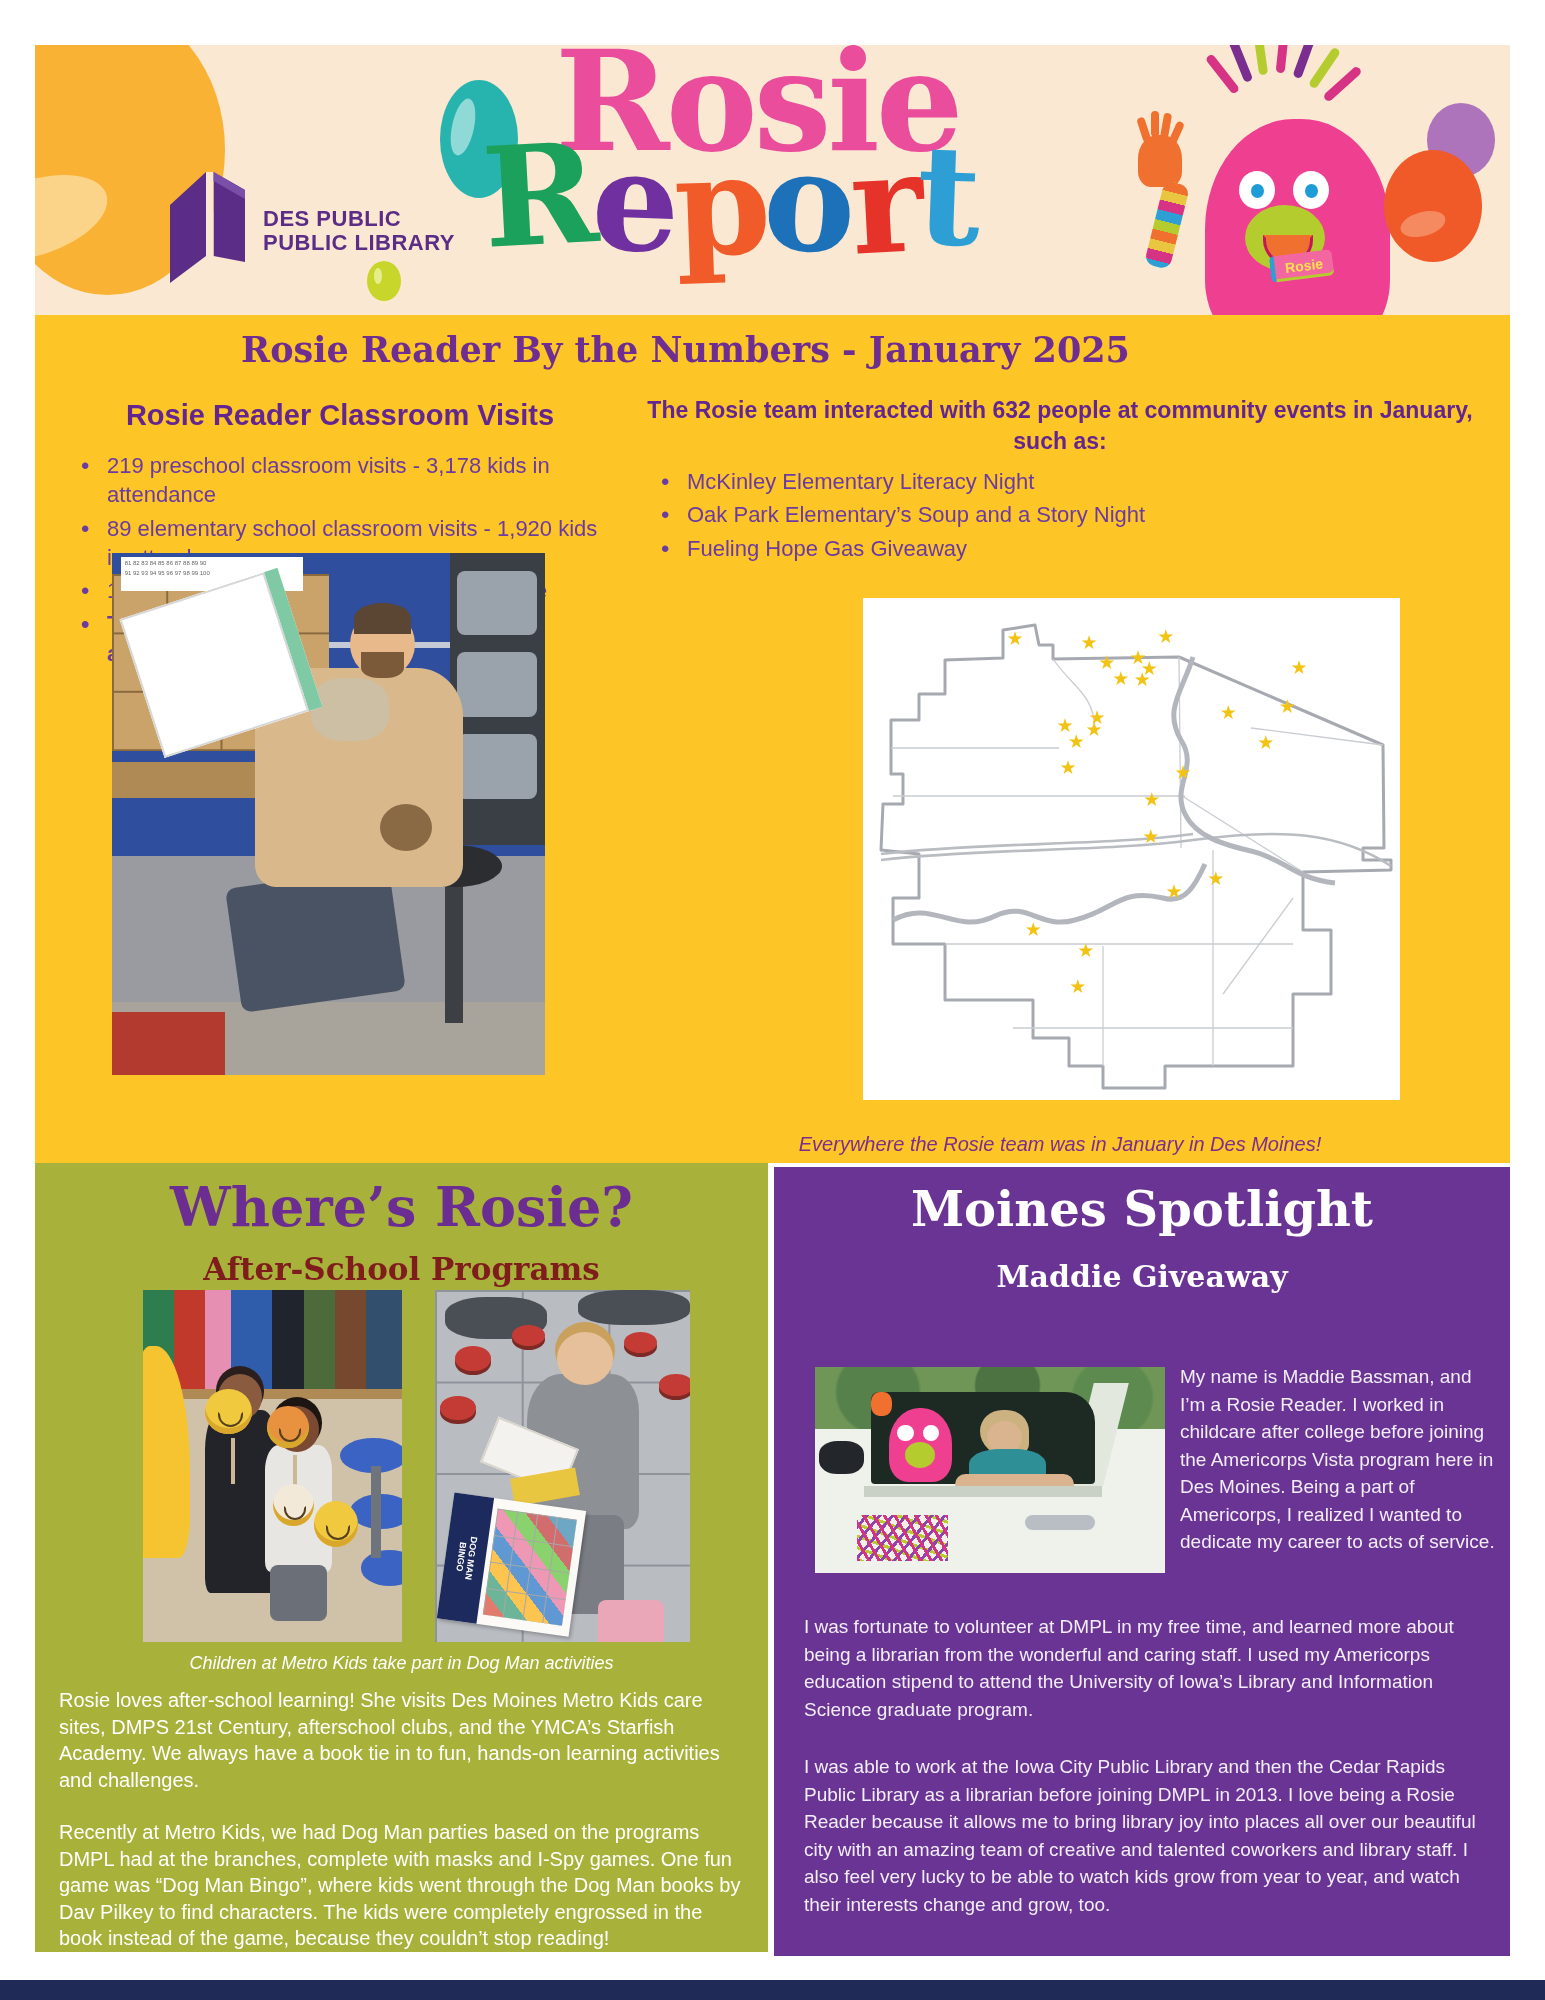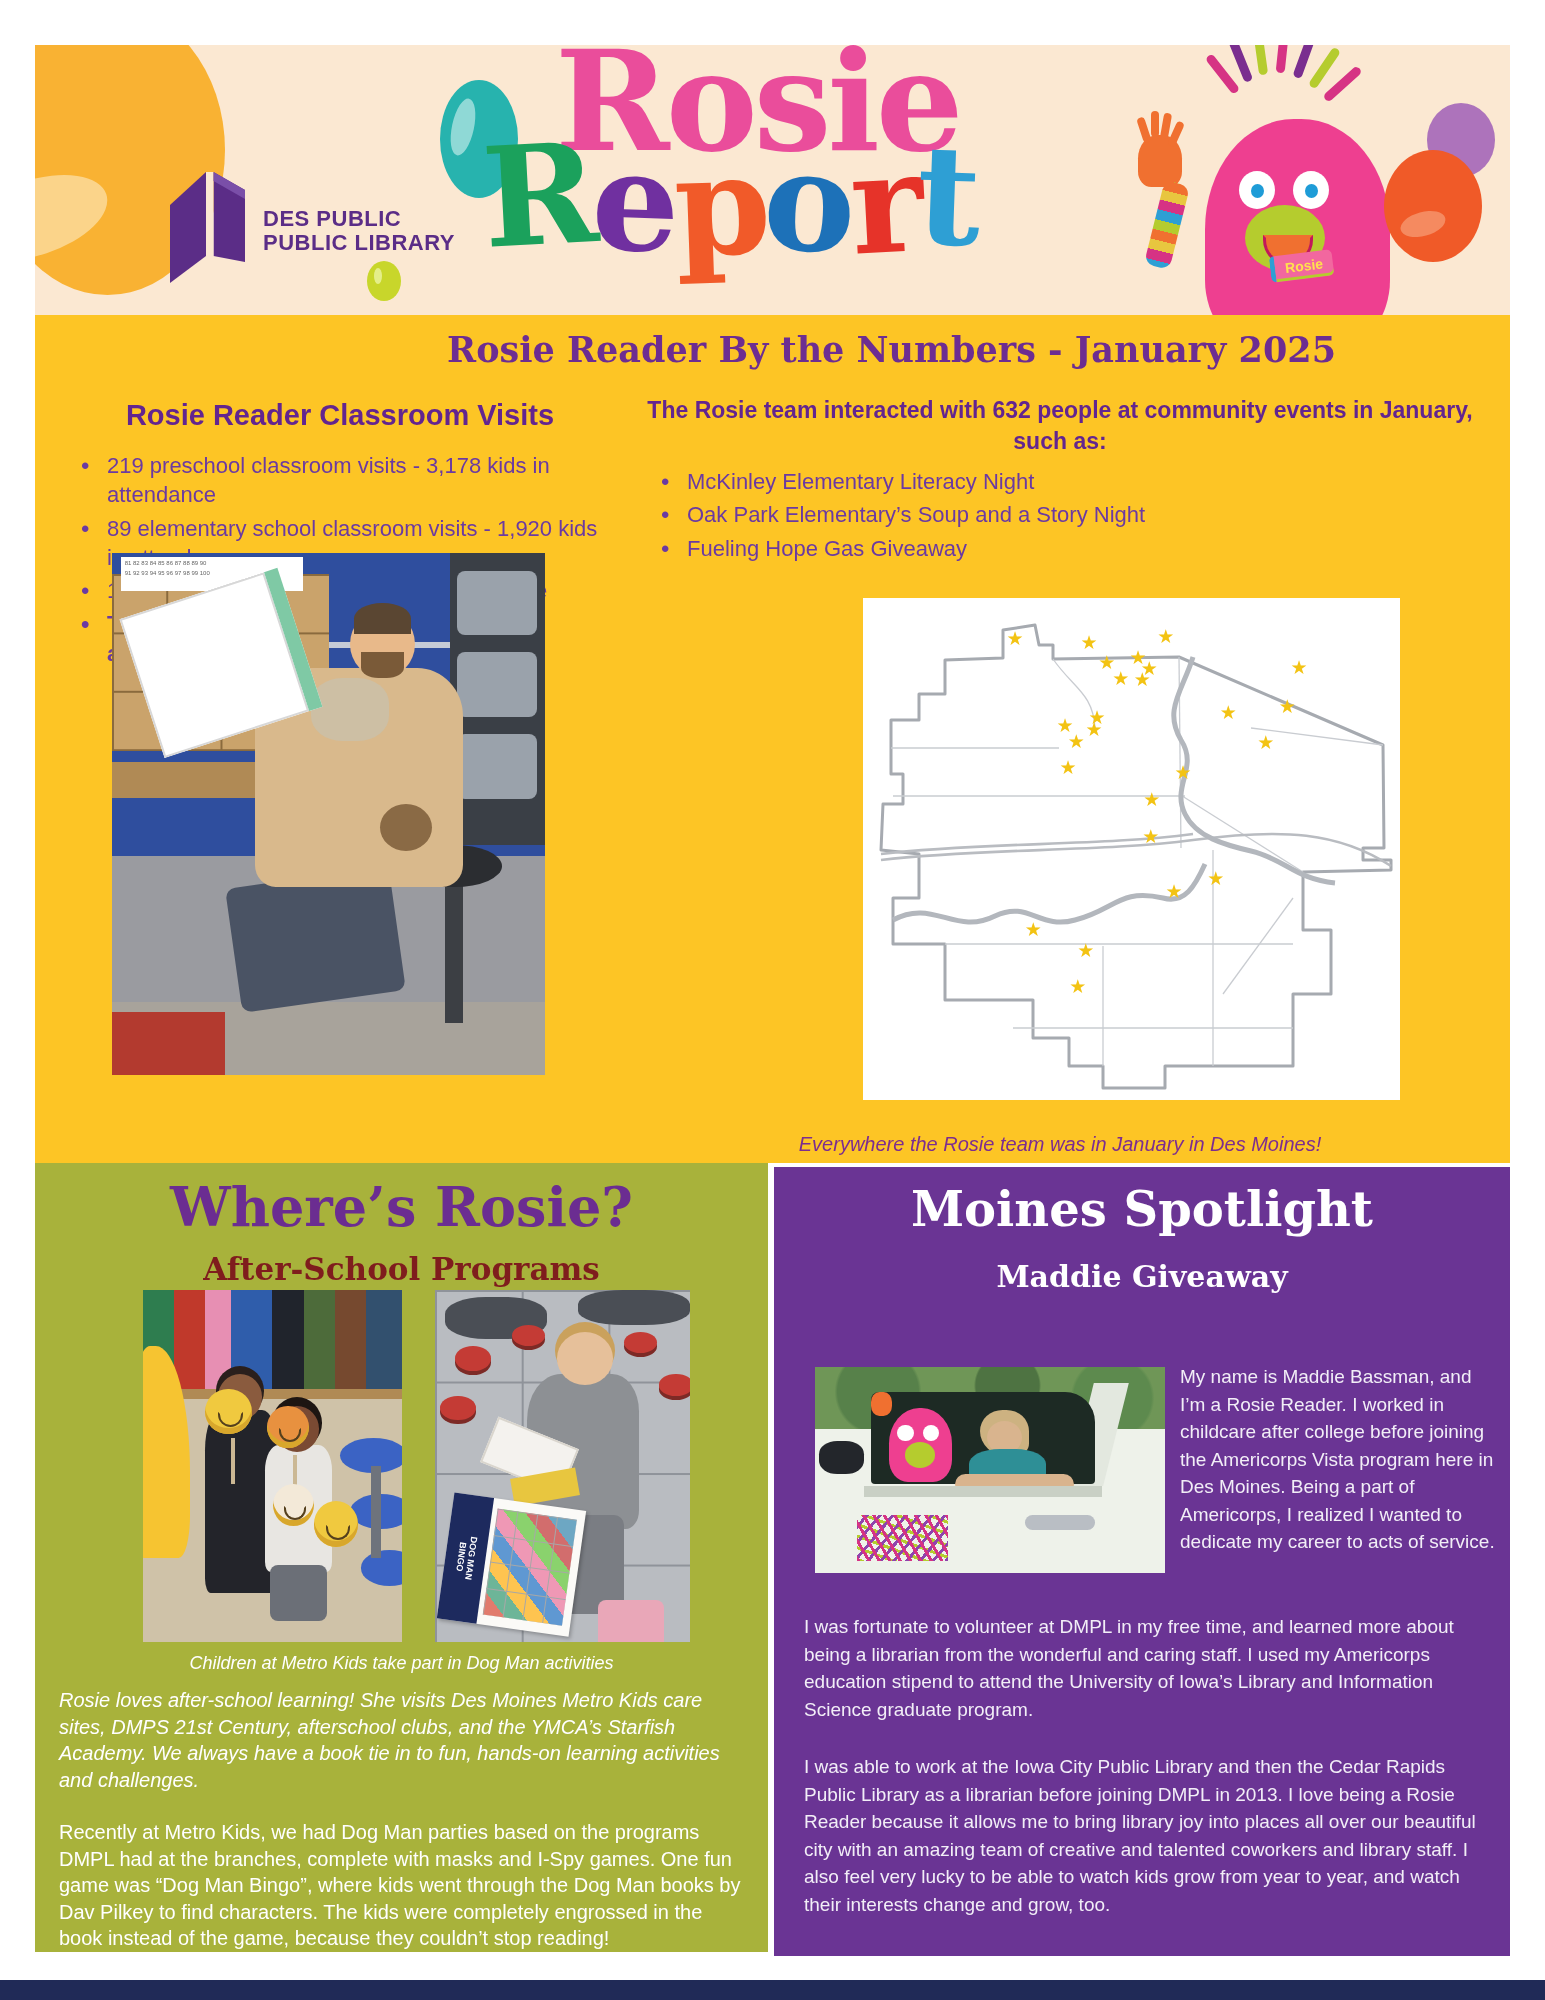--- a/index.html
+++ b/index.html
@@ -48,21 +48,21 @@
   .m-hand{left:18px;top:78px;width:44px;height:52px;background:#f07030;border-radius:45% 45% 30% 30%;}
   .m-finger{position:absolute;width:8px;height:26px;background:#f07030;border-radius:4px;top:-18px;}
   .m-arm{left:34px;top:125px;width:26px;height:86px;transform:rotate(14deg);border-radius:10px;
          background:repeating-linear-gradient(180deg,#f07030 0 10px,#e8c63f 10px 20px,#d63384 20px 30px,#2e9fd4 30px 40px,#b5cc2e 40px 50px);}
   .m-badge{left:150px;top:196px;width:58px;height:26px;background:#f2679f;border-radius:5px;transform:rotate(-7deg);
            color:#ffe14d;font-weight:bold;font-size:14px;text-align:center;line-height:26px;
            border-left:5px solid #2e9fd4;box-shadow:inset 0 -3px 0 #b5cc2e;}
 
   
   #numbers{left:35px;top:315px;width:1475px;height:848px;background:#fdc525;}
-  .num-title{left:0;top:14px;width:1301px;font-size:35px;color:#6d2d91;text-align:right;}
+  .num-title{left:0;top:14px;width:1301px;font-size:35px;color:#6d2d91;}
   .col-h2{color:#63258f;font-weight:bold;}
   .left-h2{left:20px;top:84px;width:570px;font-size:29px;}
   .right-h2{left:585px;top:80px;width:880px;font-size:23px;line-height:1.35;}
   ul.plist{list-style:none;margin:0;padding:0;color:#6b3aa2;font-size:22px;line-height:1.33;}
   ul.plist li{position:relative;padding-left:34px;margin-bottom:4px;}
   ul.plist li::before{content:"•";position:absolute;left:8px;top:-1px;color:#6b3aa2;font-size:24px;}
   ul.plist li.bold{font-weight:bold;}
   .left-ul{left:38px;top:136px;width:545px;}
   .right-ul{left:618px;top:152px;width:860px;}
   .caption{font-style:italic;color:#7c2d90;font-size:20px;}
@@ -137,21 +137,21 @@
       linear-gradient(45deg,#d65 12%,#5a8 12% 24%,#fb3 24% 36%,#48c 36% 48%,#e8a 48% 60%,#7c5 60% 72%,#c55 72% 84%,#59b 84%);
       background-size:25% 25%,25% 25%,100% 100%;opacity:.85;}
   #photo3 .pink{left:64%;top:88%;width:26%;height:12%;background:#e9a7b8;border-radius:8px 8px 0 0;}
 
   
   #green{left:35px;top:1163px;width:733px;height:789px;background:#a8b23b;}
   .gr-h1{left:0;top:12px;width:733px;font-size:54px;color:#6b2d91;}
   .gr-h2{left:0;top:88px;width:733px;font-size:31px;color:#7f1d1d;}
   .gr-cap{left:0;top:490px;width:733px;font-size:18px;color:#ffffff;font-style:italic;text-align:center;}
   .gr-p{color:#ffffff;font-size:20px;line-height:1.33;width:688px;left:24px;}
-  .gr-p1{top:524px;font-style:italic;}
+  .gr-p1{top:524px;}
   .gr-p2{top:656px;}
 
   
   #purple{left:774px;top:1167px;width:736px;height:789px;background:#6a3494;}
   .pu-h1{left:0;top:14px;width:736px;font-size:48px;color:#ffffff;}
   .pu-h2{left:0;top:92px;width:736px;font-size:30px;color:#ffffff;}
   .pu-p{color:#f2eef7;font-size:19px;line-height:1.45;}
   .pu-intro{left:406px;top:196px;width:322px;}
   .pu-p2{left:30px;top:446px;width:678px;}
   .pu-p3{left:30px;top:586px;width:678px;}

